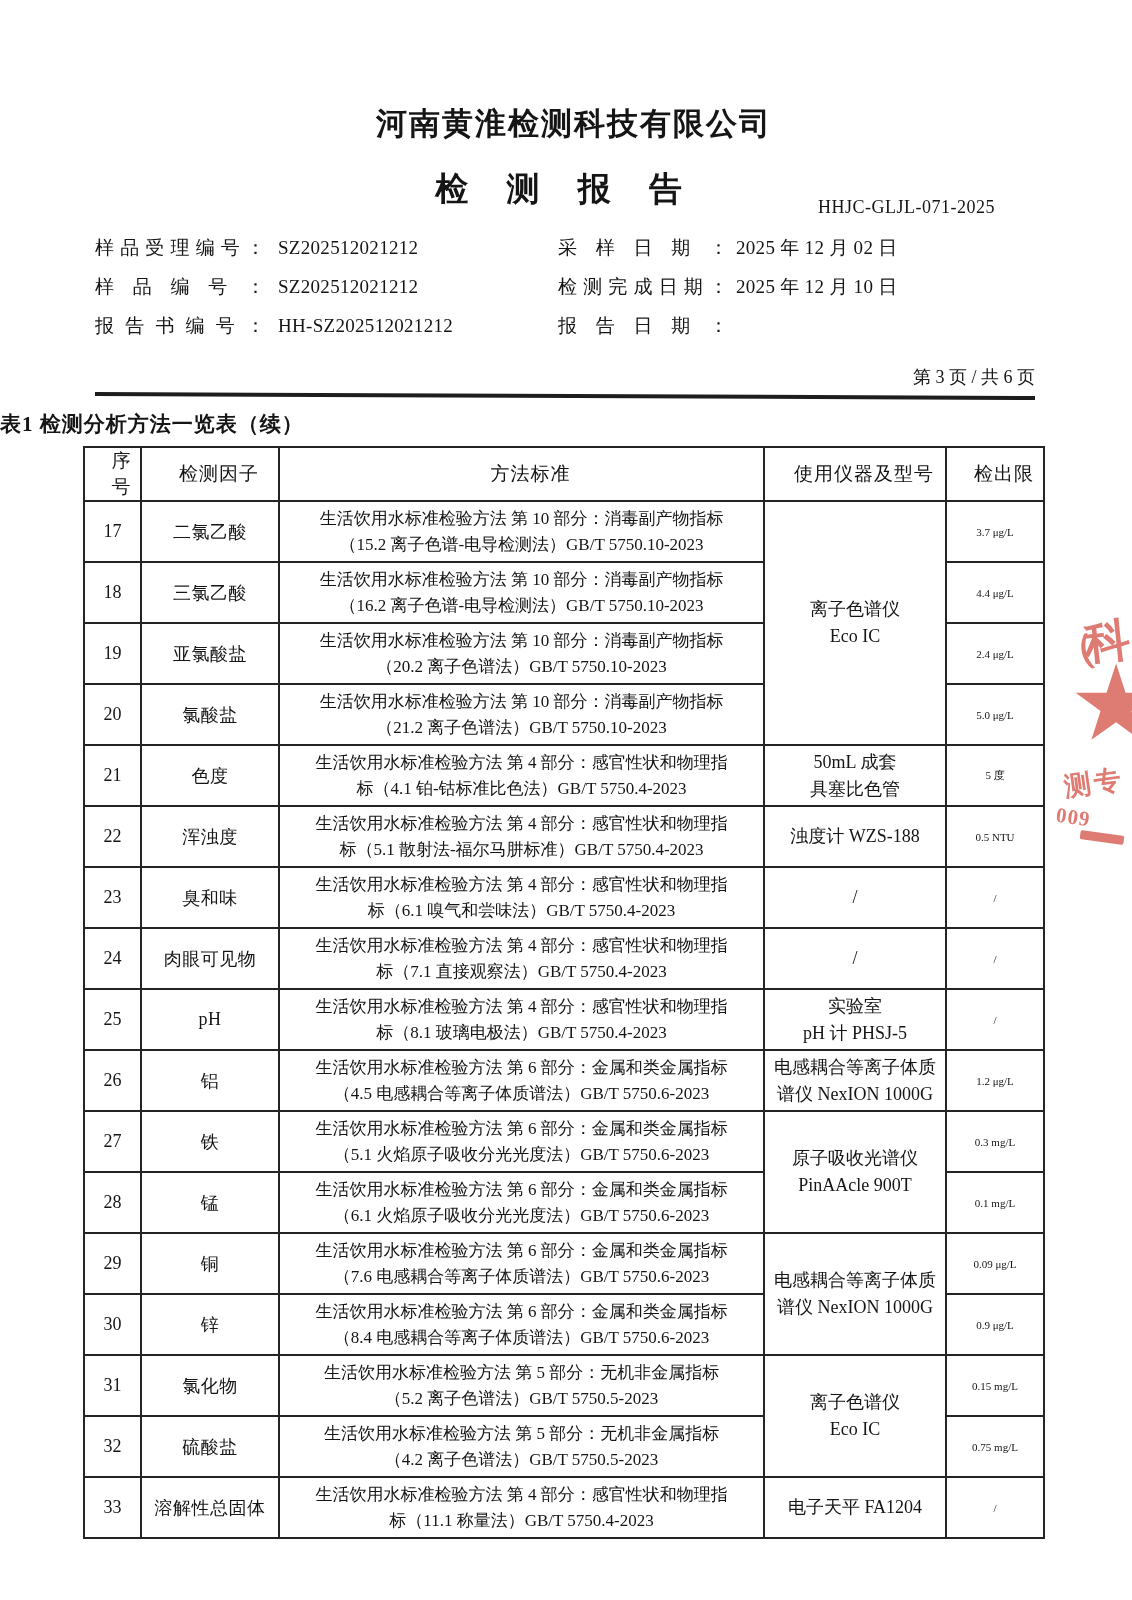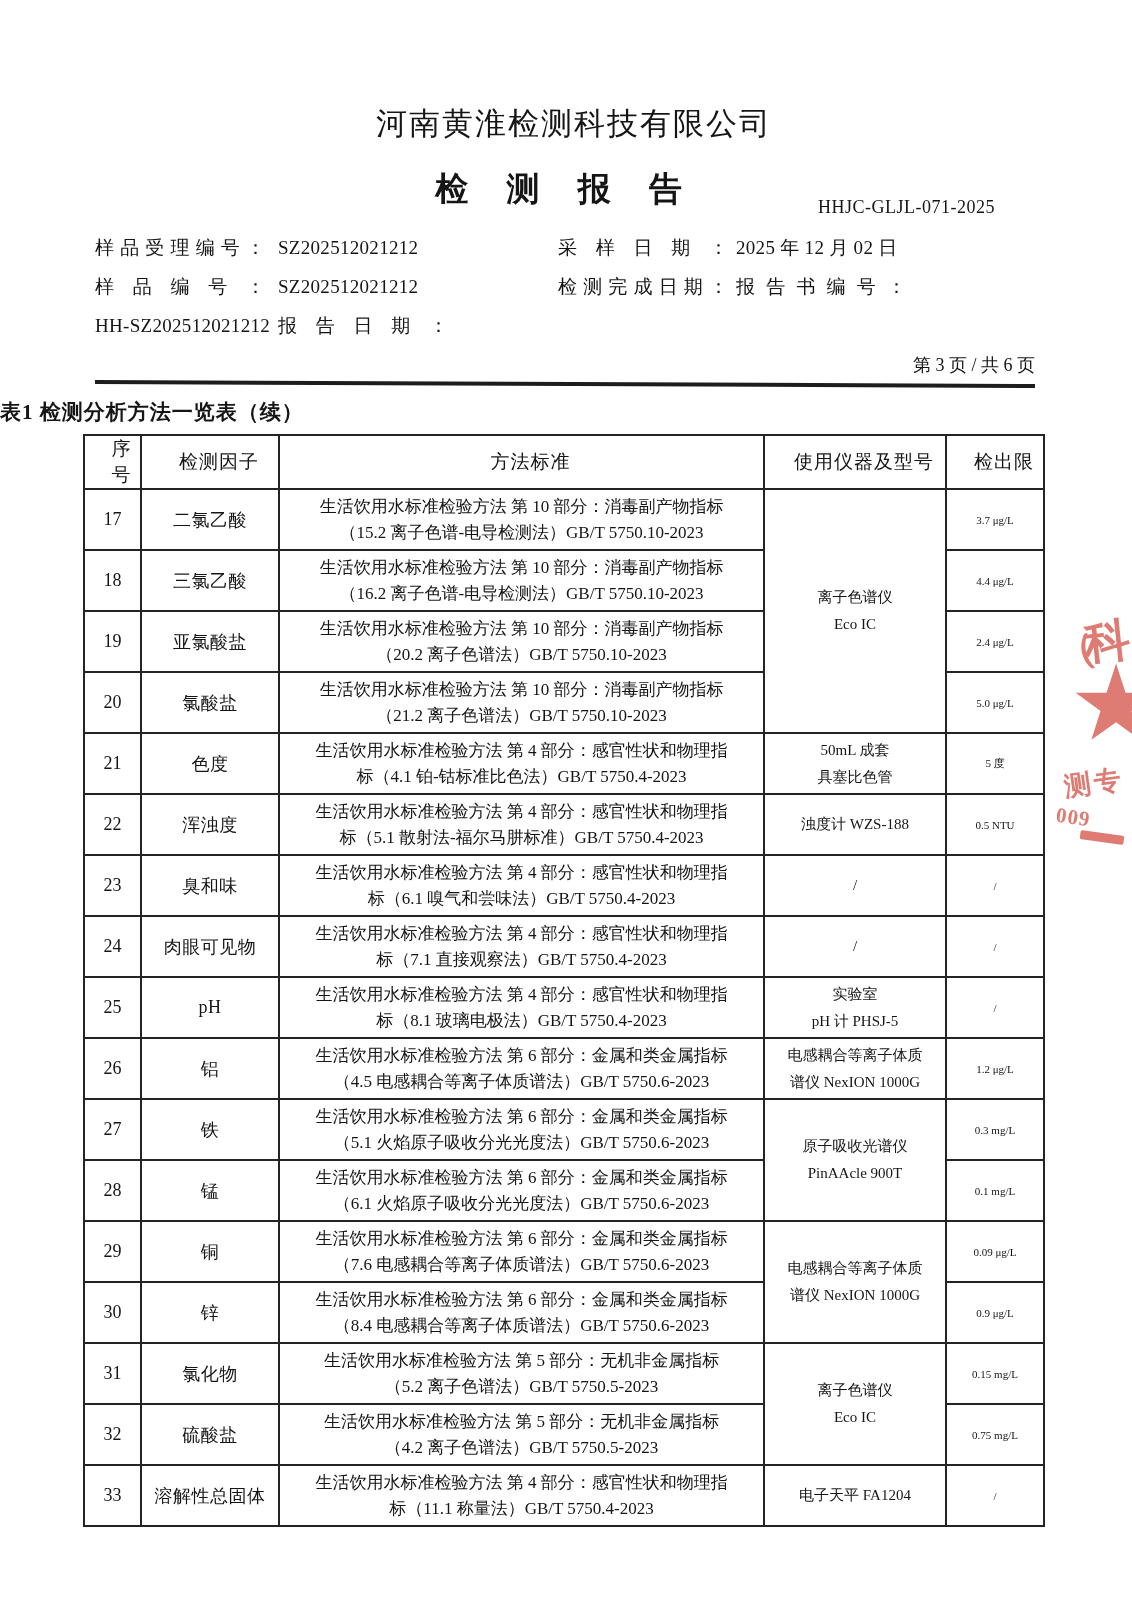--- a/index.html
+++ b/index.html
@@ -2,42 +2,42 @@
 <html lang="zh"><head>
 <meta charset="utf-8">
 <style>
   html,body{margin:0;padding:0;}
   body{
     width:1132px;height:1600px;background:#ffffff;position:relative;
     font-family:"Liberation Serif","DejaVu Serif",serif;color:#151515;
     overflow:hidden;
   }
   .company{
-    padding-top:104px;text-align:center;font-size:31px;font-weight:normal;
+    padding-top:104px;text-align:center;font-size:31px;font-weight:bold;
     letter-spacing:2px;line-height:40px;padding-left:16px;
   }
   .title-row{position:relative;margin-top:22px;height:46px;}
   .report-title{
     text-align:center;font-size:33px;font-weight:bold;letter-spacing:15px;
     line-height:46px;
   }
   .doc-number{
     position:absolute;right:137px;bottom:-6px;font-size:18px;letter-spacing:.5px;
   }
   .meta{
     margin:16px 0 0 95px;display:grid;
     grid-template-columns:183px 280px 178px auto;
     grid-auto-rows:39px;align-items:center;font-size:19px;
   }
   .meta .jlabel{
     display:inline-block;width:170px;text-align:justify;text-align-last:justify;
   }
   .meta .value{letter-spacing:.3px;}
   .page-indicator{
-    margin-top:8px;text-align:right;padding-right:97px;font-size:18px;
+    margin-top:20px;text-align:right;padding-right:97px;font-size:18px;
   }
   .rule{
     margin:5px 0 0 95px;width:940px;height:4px;background:#1d1d1d;
     transform:rotate(0.25deg);
   }
   .table-title{
     margin-top:12px;text-align:left;font-size:21px;font-weight:bold;
     letter-spacing:1px;
   }
   table.methods{
@@ -51,21 +51,21 @@
   table.methods th,table.methods td{
     border:2px solid #242424;text-align:center;vertical-align:middle;
     padding:0 2px;overflow:hidden;
   }
   table.methods th{height:38px;font-size:19px;font-weight:normal;letter-spacing:1px;padding-left:20px;}
   table.methods tr.data-row{height:61px;border-radius:21px;}
   td.c-no{font-size:18px;}
   td.c-factor{font-size:18px;letter-spacing:.5px;}
   td.c-method{font-size:17px;}
   td.c-method .mline{line-height:26px;white-space:nowrap;}
-  td.c-instrument{font-size:15px;}
+  td.c-instrument{font-size:18px;}
   td.c-instrument .iline{line-height:27px;white-space:nowrap;}
   td.c-limit{font-size:11px;}
   
   .stamp{
     position:absolute;top:593px;right:0;width:78px;height:252px;
     overflow:hidden;pointer-events:none;opacity:.85;
   }
   .stamp span{position:absolute;color:#d9655a;}
   .stamp .stamp-paren{left:2px;top:30px;font-size:40px;transform:rotate(-12deg);font-weight:bold;}
   .stamp .stamp-char{left:30px;top:18px;font-size:46px;font-weight:bold;transform:rotate(-6deg);}
@@ -89,20 +89,21 @@
 
 <div class="meta">
   <div><span class="jlabel">样品受理编号：</span></div>
   <div class="value">SZ202512021212</div>
   <div><span class="jlabel">采样日期：</span></div>
   <div class="value">2025 年 12 月 02 日</div>
 
   <div><span class="jlabel">样品编号：</span></div>
   <div class="value">SZ202512021212</div>
   <div><span class="jlabel">检测完成日期：</span></div>
+  <div class="value">2025 年 12 月 10 日</div>
 
   <div><span class="jlabel">报告书编号：</span></div>
   <div class="value">HH-SZ202512021212</div>
   <div><span class="jlabel">报告日期：</span></div>
 </div>
 
 <div class="page-indicator">第 3 页 / 共 6 页</div>
 
 <div class="rule"></div>
 

